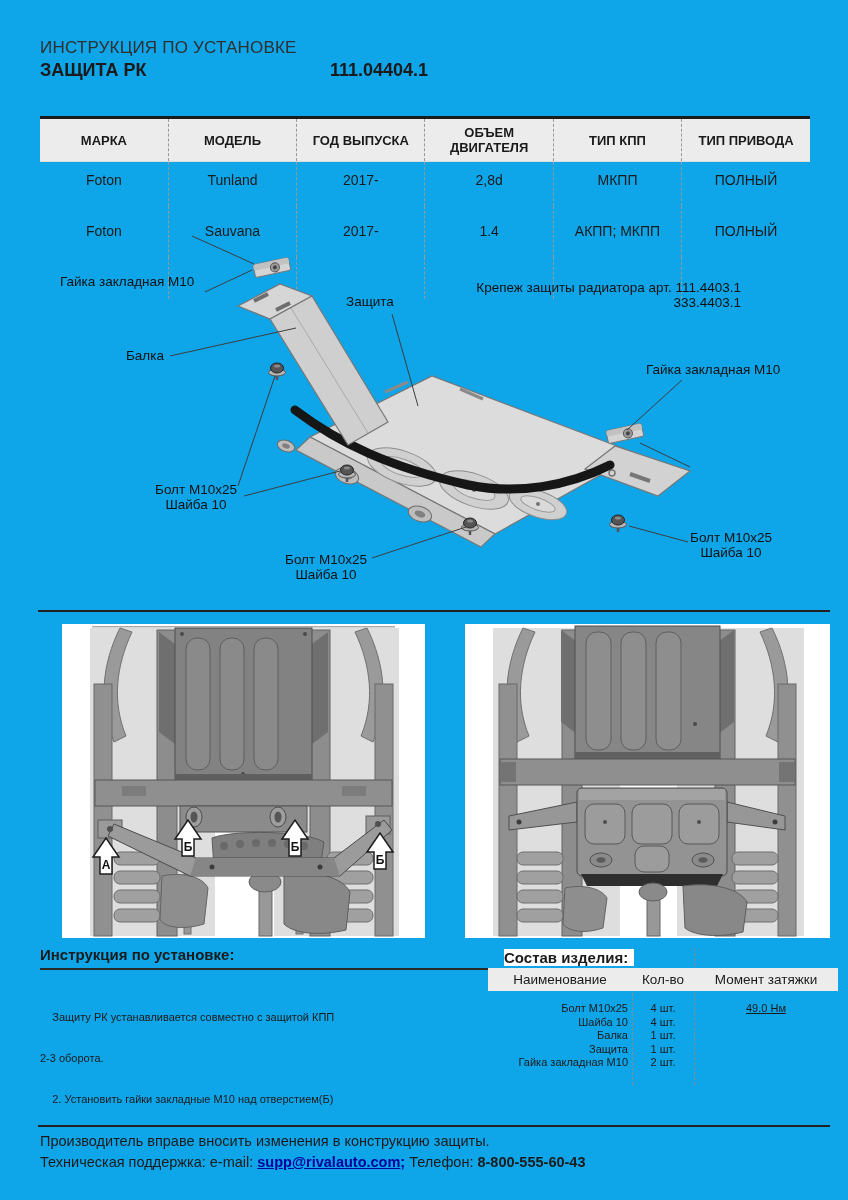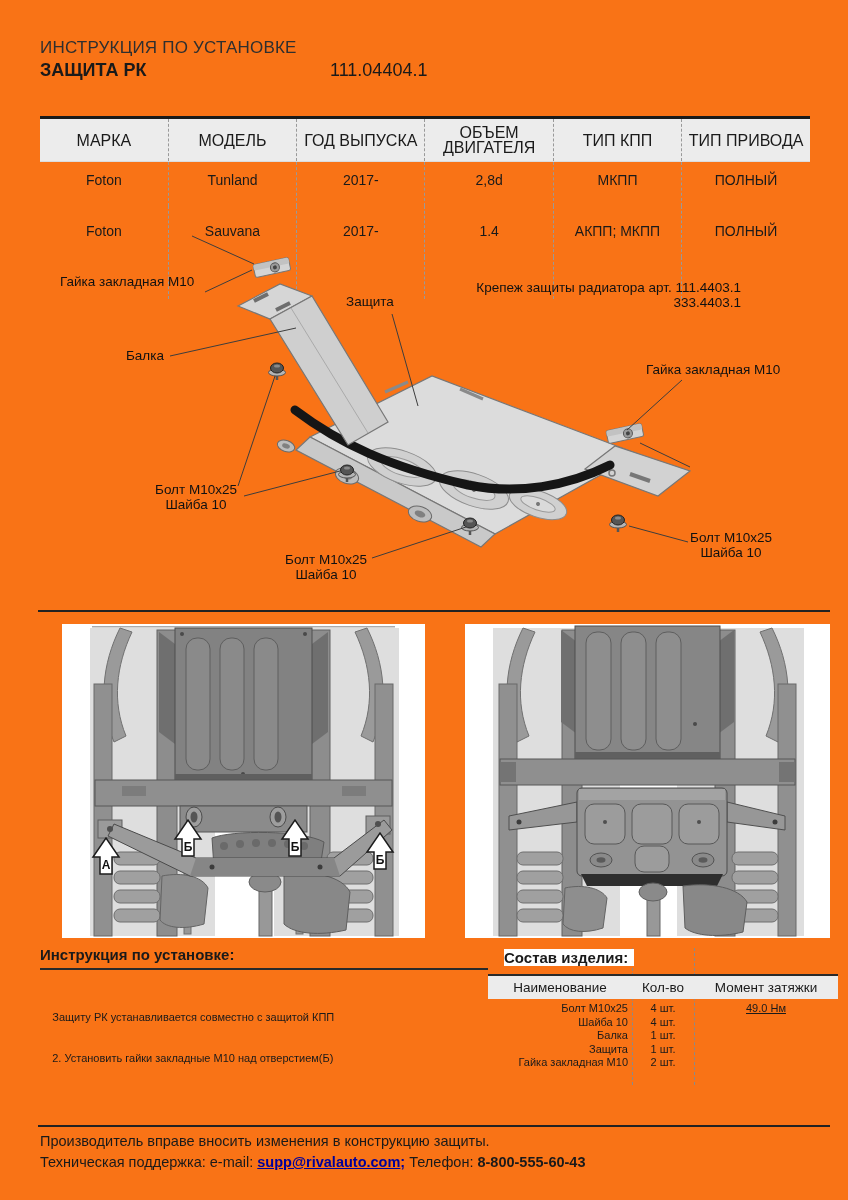--- a/index.html
+++ b/index.html
@@ -1,28 +1,28 @@
 <!DOCTYPE html>
 <html><head>
 <meta charset="utf-8">
 <style>
   html,body{margin:0;padding:0;background:#ffffff;}
-  .page{position:relative;width:848px;height:1200px;background:#f97316;
+  .page{position:relative;width:848px;height:1200px;background:#0ea5e9;
         font-family:"Liberation Sans",sans-serif;color:#1a1a1a;overflow:hidden;}
   .abs{position:absolute;}
 
   
   .t1{left:40px;top:38px;font-size:17px;color:#2f2f2f;letter-spacing:.2px;}
   .t2{left:40px;top:60px;font-size:18px;font-weight:bold;}
-  .pn{left:330px;top:60px;font-size:18px;font-weight:normal;}
+  .pn{left:330px;top:60px;font-size:18px;font-weight:bold;}
 
   
   table.fitment{position:absolute;left:40px;top:116px;width:770px;border-collapse:collapse;
                 border-top:3px solid #1a1a1a;table-layout:fixed;}
-  table.fitment th{background:#ececec;font-weight:normal;font-size:16px;line-height:15px;
+  table.fitment th{background:#ececec;font-weight:bold;font-size:13px;line-height:15px;
                    padding:6px 4px;border-bottom:1px solid #dcdcdc;}
   table.fitment th,table.fitment td{text-align:center;border-left:1px dashed #999;}
   table.fitment th:first-child,table.fitment td:first-child{border-left:none;}
   table.fitment td{font-size:14px;line-height:19px;padding:16px 4px;}
   table.fitment tr.r1 td{padding-top:9px;}
   table.fitment tr.spacer td{height:10px;}
 
   
   .diagram{left:40px;top:224px;width:790px;height:380px;}
   .dlabel{position:absolute;font-size:13.5px;color:#111;white-space:nowrap;}
@@ -39,21 +39,21 @@
   .instr{left:40px;top:946px;width:448px;}
   .ititle{font-size:15px;font-weight:bold;}
   .irule{margin-top:5px;height:2px;background:#2a2a2a;width:100%;}
   .ilines{margin-top:13px;font-size:11px;line-height:13.8px;white-space:pre-wrap;}
 
   
   .parts{left:488px;top:948px;width:350px;height:140px;}
   .parts .dash{position:absolute;top:0;height:137px;border-left:1px dashed #8a8a8a;width:0;}
   .ptitle{position:absolute;left:16px;top:1px;font-size:15px;font-weight:bold;background:#fff;padding-right:6px;}
   .prule{position:absolute;left:0;top:26px;width:350px;height:2px;background:#2a2a2a;}
-  .phead{position:absolute;left:0;top:28px;width:350px;height:23px;background:#ececec;display:flex;}
+  .phead{position:absolute;left:0;top:20px;width:350px;height:23px;background:#ececec;display:flex;}
   .phead span{font-size:13.5px;line-height:23px;text-align:center;}
   .ph1{width:144px;} .ph2{width:62px;} .ph3{flex:1;}
   .prows{position:absolute;left:0;top:54px;width:350px;}
   .prow{display:flex;font-size:11px;line-height:13.5px;}
   .pname{width:140px;text-align:right;padding-right:4px;}
   .pqty{width:62px;text-align:center;}
   .ptq{flex:1;text-align:center;text-decoration:underline;}
 
   
   .fl1{left:40px;top:1133px;font-size:14.5px;}
@@ -393,20 +393,21 @@
       <path d="M218,262 C246,258 274,264 282,278 L278,308 C254,314 230,312 220,304 Z" fill="#888" stroke="#5e5e5e"></path>
       <path d="M100,264 C118,260 136,264 142,274 L138,304 C120,310 104,308 98,300 Z" fill="#8e8e8e" stroke="#646464"></path>
     </svg>
   </div>
 
   <div class="abs instr">
     <div class="ititle">Инструкция по установке:</div>
     <div class="irule"></div>
     <div class="ilines">
       <div>    Защиту РК устанавливается совместно с защитой КПП</div>
+      <div>2-3 оборота.</div>
       <div>    2. Установить гайки закладные М10 над отверстием(Б)</div>
       
       
       
       
     </div>
   </div>
 
   <div class="abs parts">
     <div class="dash" style="left:144px"></div>

